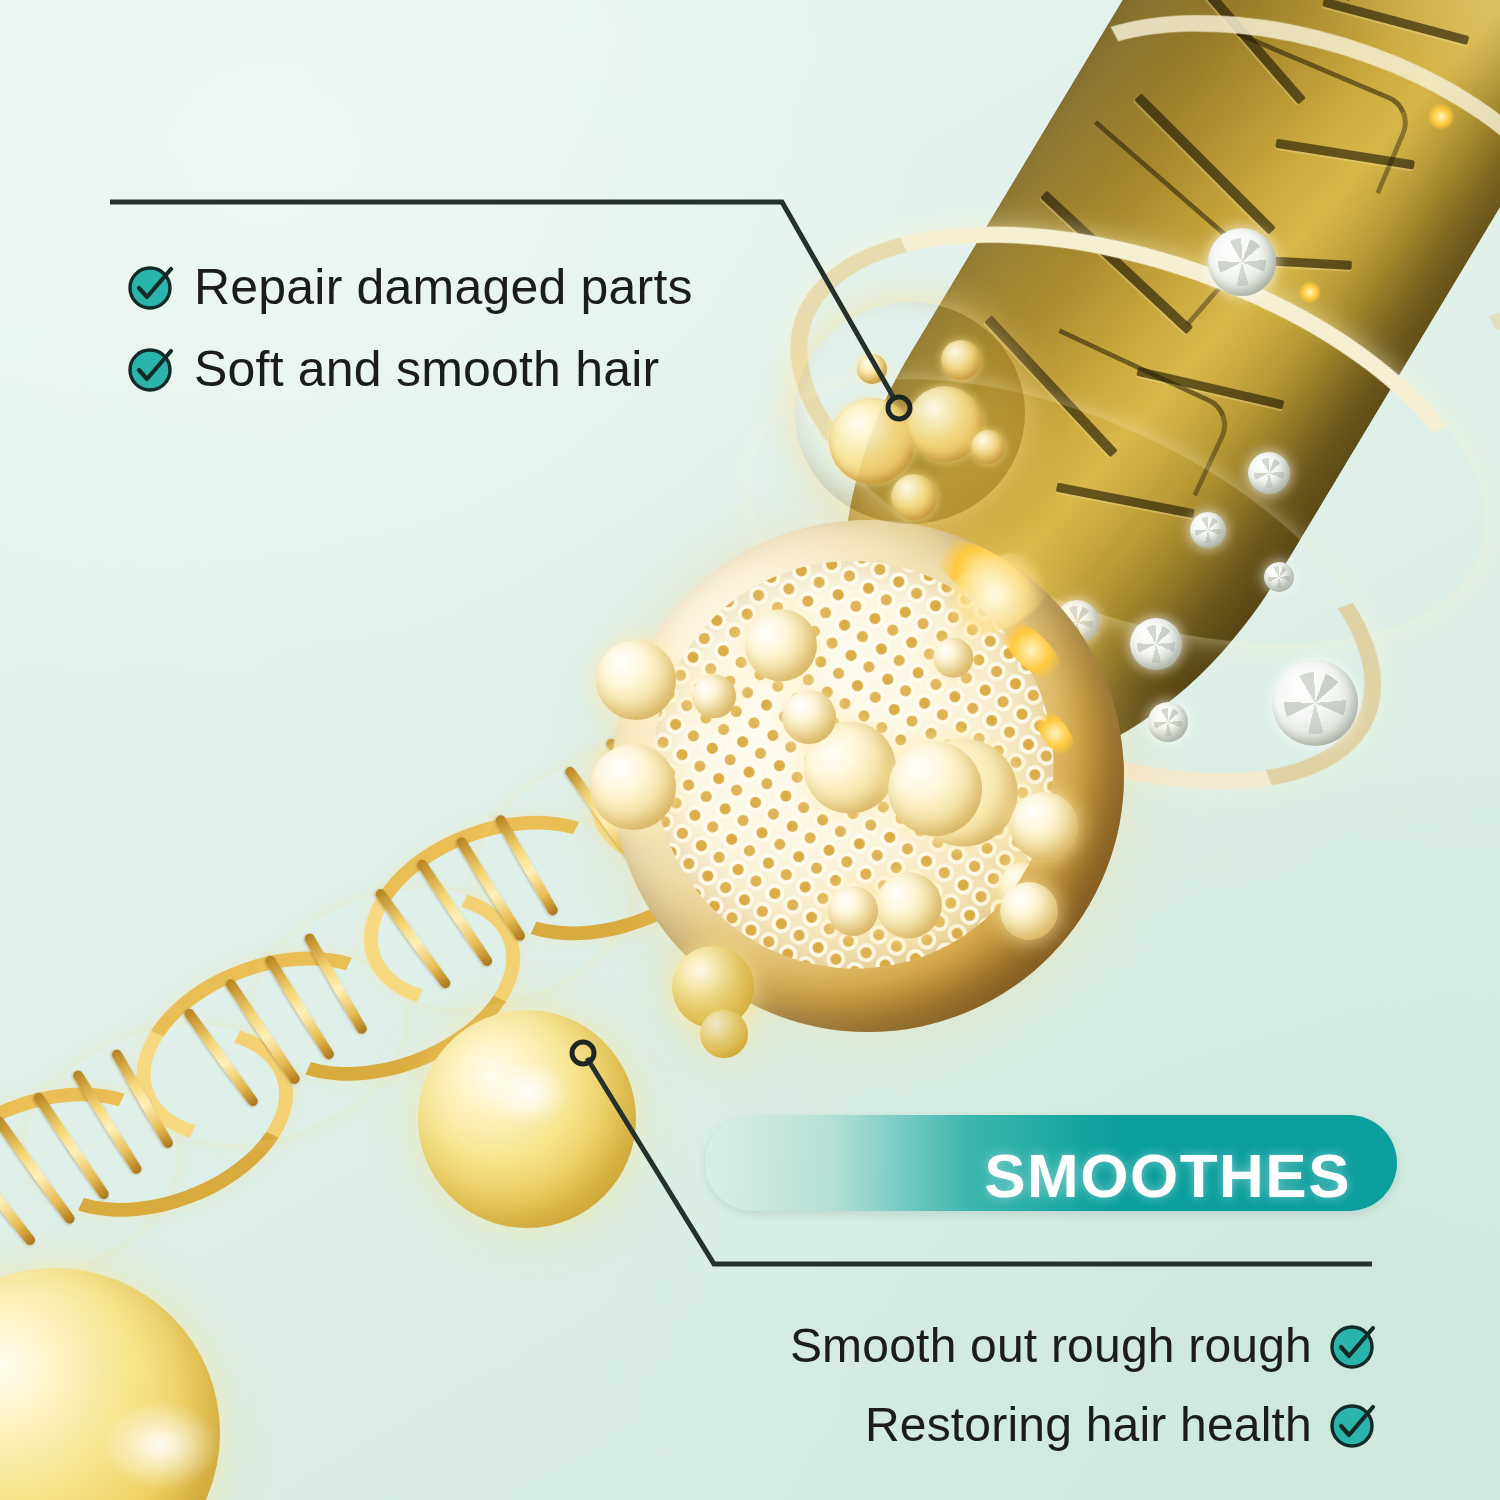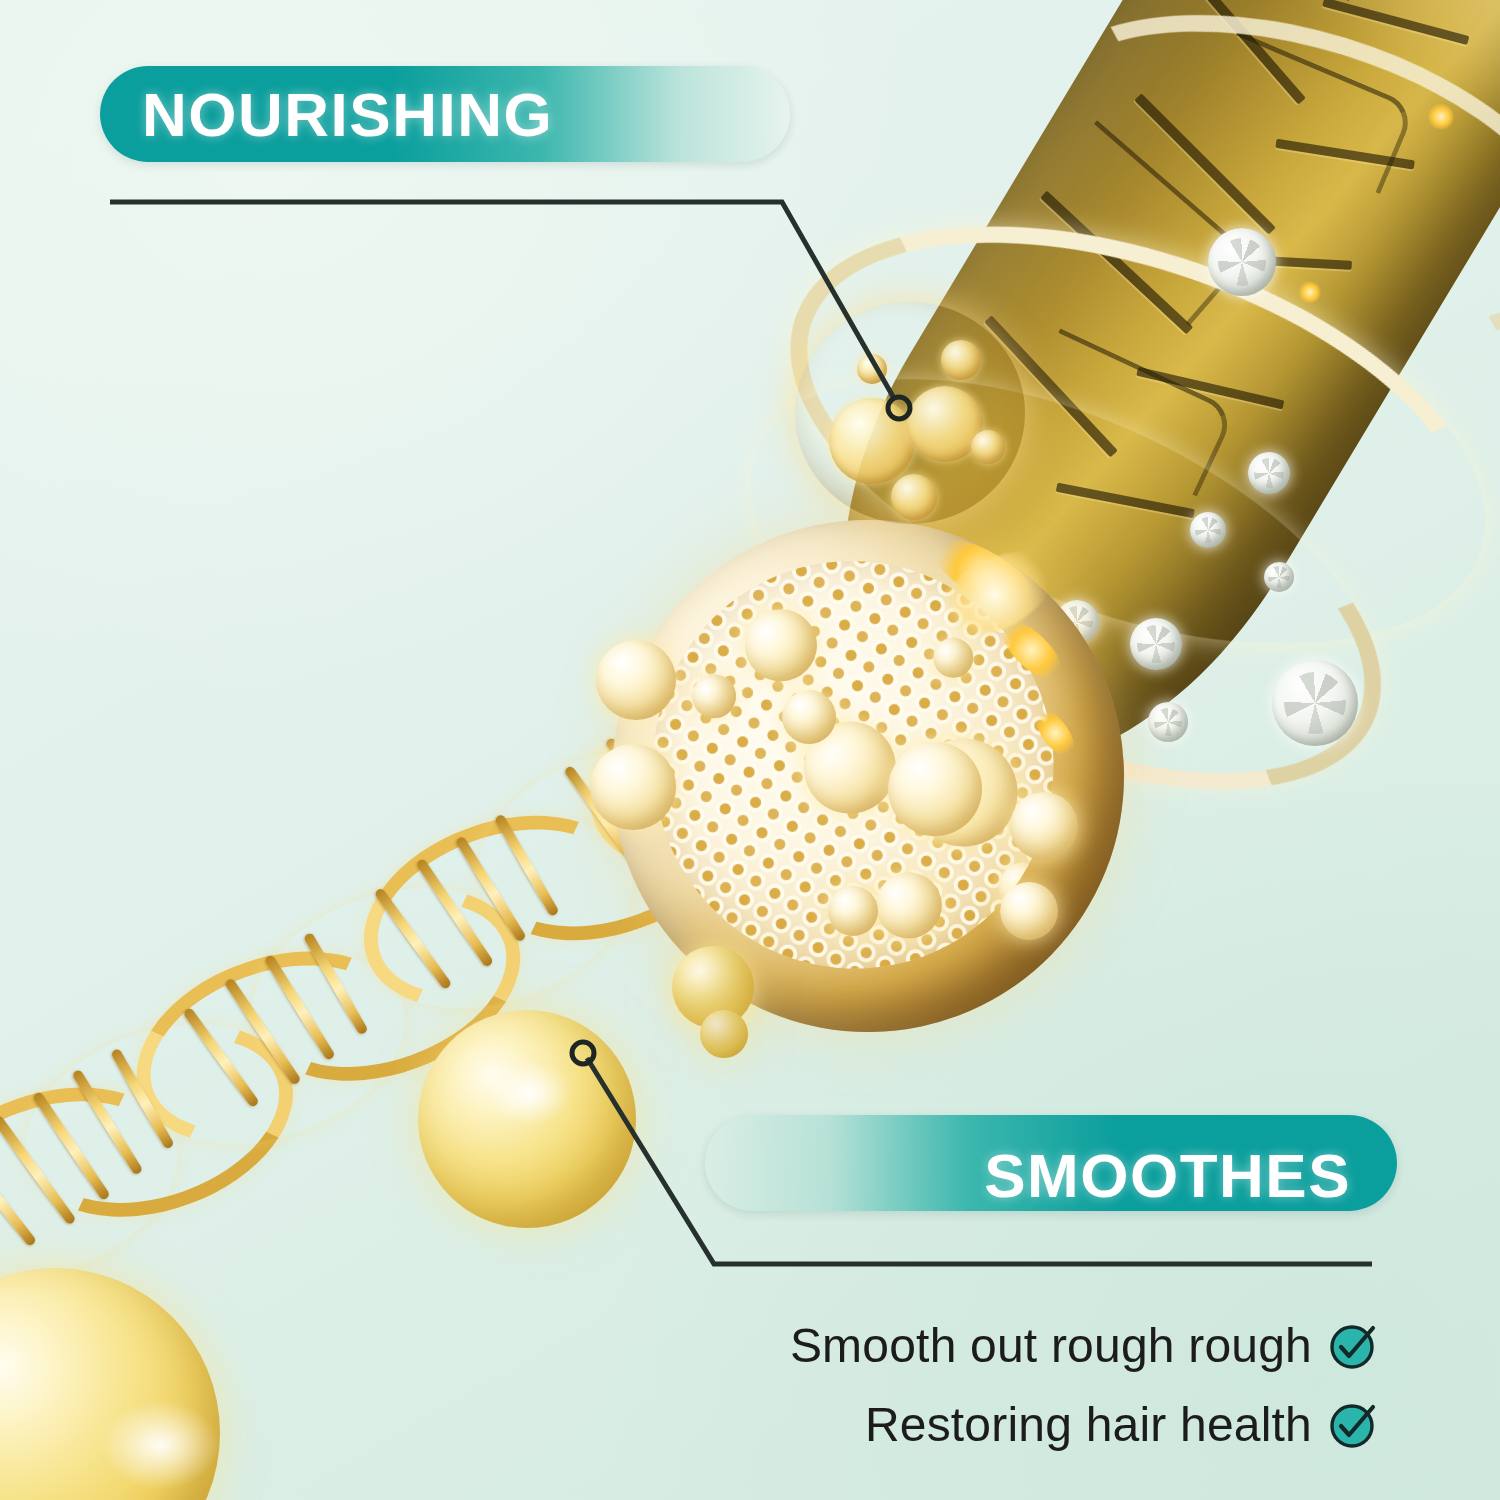--- a/index.html
+++ b/index.html
@@ -393,28 +393,43 @@
   <svg class="leader" width="1500" height="1500" viewBox="0 0 1500 1500" style="left:0; top:0;">
     <polyline points="110,202 782,202 895,400" fill="none" stroke="#26312e" stroke-width="5" stroke-linejoin="miter"></polyline>
     <circle cx="899" cy="408" r="11" fill="none" stroke="#1d2623" stroke-width="5"></circle>
   </svg>
 
   <svg class="leader" width="1500" height="1500" viewBox="0 0 1500 1500" style="left:0; top:0;">
     <polyline points="587,1058 714,1264 1372,1264" fill="none" stroke="#26312e" stroke-width="5" stroke-linejoin="miter"></polyline>
     <circle cx="583" cy="1053" r="11" fill="none" stroke="#1d2623" stroke-width="5"></circle>
   </svg>
 
-  <div class="banner" id="banner-nourishing">
-    <span>NOURISHING</span>
-  </div>
 
   <div class="banner" id="banner-smoothes">
     <span>SMOOTHES</span>
   </div>
 
+  <div class="feature-list" id="list-top">
+
+    <div class="feature-row">
+      <svg class="check-icon" viewBox="0 0 52 52">
+        <circle cx="24" cy="27" r="20" fill="#2bb4ac" stroke="#122a27" stroke-width="3.4"></circle>
+        <path d="M13 27 L21 36 L45 8" fill="none" stroke="#122a27" stroke-width="4.2" stroke-linecap="round" stroke-linejoin="round"></path>
+      </svg>
+      <div class="feature-text">Repair damaged parts</div>
+    </div>
+
+    <div class="feature-row">
+      <svg class="check-icon" viewBox="0 0 52 52">
+        <circle cx="24" cy="27" r="20" fill="#2bb4ac" stroke="#122a27" stroke-width="3.4"></circle>
+        <path d="M13 27 L21 36 L45 8" fill="none" stroke="#122a27" stroke-width="4.2" stroke-linecap="round" stroke-linejoin="round"></path>
+      </svg>
+      <div class="feature-text">Soft and smooth hair</div>
+    </div>
+  </div>
 
   <div class="feature-list" id="list-bottom">
 
     <div class="feature-row right">
       <div class="feature-text">Smooth out rough rough</div>
       <svg class="check-icon" viewBox="0 0 52 52">
         <circle cx="24" cy="27" r="20" fill="#2bb4ac" stroke="#122a27" stroke-width="3.4"></circle>
         <path d="M13 27 L21 36 L45 8" fill="none" stroke="#122a27" stroke-width="4.2" stroke-linecap="round" stroke-linejoin="round"></path>
       </svg>
     </div>

